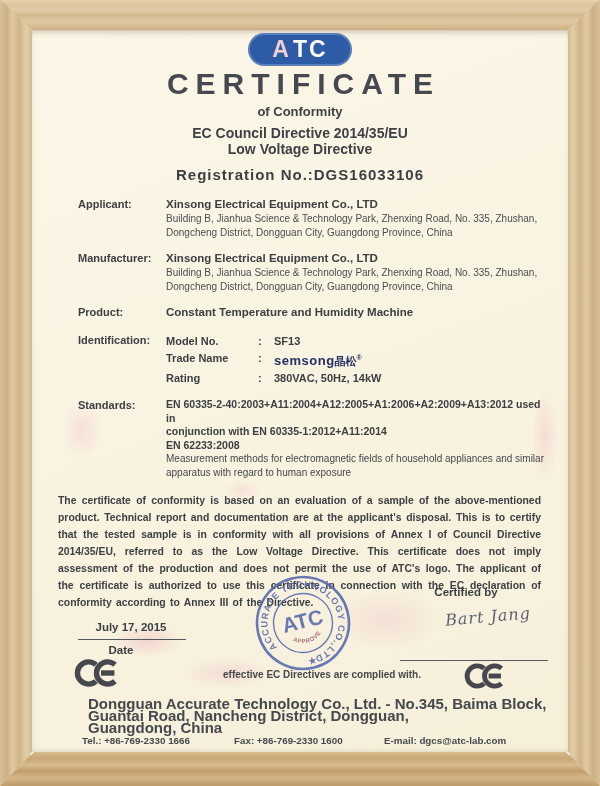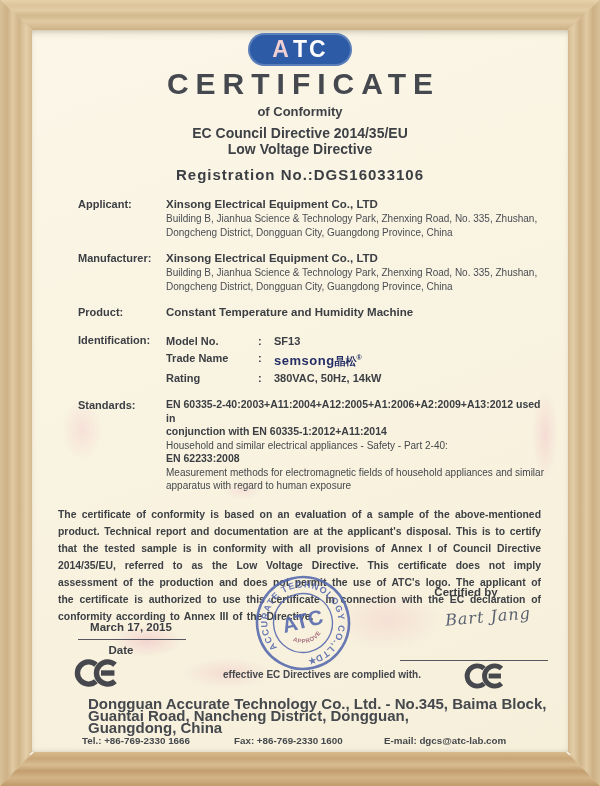--- a/index.html
+++ b/index.html
@@ -157,21 +157,20 @@
             <div class="ident-sep">:</div>
             <div class="ident-val">380VAC, 50Hz, 14kW</div>
           </div>
         </div>
 
         <div class="row standards">
           <div class="lbl">Standards:</div>
           <div>
             <div class="std-line b">EN 60335-2-40:2003+A11:2004+A12:2005+A1:2006+A2:2009+A13:2012 used in</div>
             <div class="std-line b">conjunction with EN 60335-1:2012+A11:2014</div>
-            <div class="std-line">Household and similar electrical appliances - Safety - Part 2-40:</div>
             <div class="std-line b">EN 62233:2008</div>
             <div class="std-line">Measurement methods for electromagnetic fields of household appliances and similar</div>
             <div class="std-line">apparatus with regard to human exposure</div>
           </div>
         </div>
       </div>
 
       <p class="declaration">The certificate of conformity is based on an evaluation of a sample of the above-mentioned product. Technical report and documentation are at the applicant's disposal. This is to certify that the tested sample is in conformity with all provisions of Annex I of Council Directive 2014/35/EU, referred to as the Low Voltage Directive. This certificate does not imply assessment of the production and does not permit the use of ATC's logo. The applicant of the certificate is authorized to use this certificate in connection with the EC declaration of conformity according to Annex III of the Directive.</p>
     </div>
 
@@ -189,21 +188,21 @@
       <text fill="#a06378" font-size="6.8" font-weight="bold" letter-spacing=".6">
         <textPath href="#stamp-sub-arc" startOffset="4">APPROVED</textPath>
       </text>
       <text x="60" y="109" text-anchor="middle" font-size="12" fill="#5568ae">★</text>
     </svg>
 
     <div class="abs certified-label">Certified by</div>
     <div class="abs signature">Bart Jang</div>
     <div class="abs sig-line"></div>
 
-    <div class="abs date-value">March 17, 2015</div>
+    <div class="abs date-value">July 17, 2015</div>
     <div class="abs date-line"></div>
     <div class="abs date-label">Date</div>
 
     <svg class="abs ce-left" width="46" height="38" viewBox="0 0 58 40">
       <path d="M 27.7,9.6 A 14,14 0 1 0 27.7,30.4" fill="none" stroke="#46484d" stroke-width="6.8"></path>
       <path d="M 51.7,9.6 A 14,14 0 1 0 51.7,30.4" fill="none" stroke="#46484d" stroke-width="6.8"></path>
       <path d="M 34,20 L 51,20" stroke="#46484d" stroke-width="6.8"></path>
     </svg>
     <svg class="abs ce-right" width="42" height="34" viewBox="0 0 58 40">
       <path d="M 27.7,9.6 A 14,14 0 1 0 27.7,30.4" fill="none" stroke="#46484d" stroke-width="6.8"></path>

